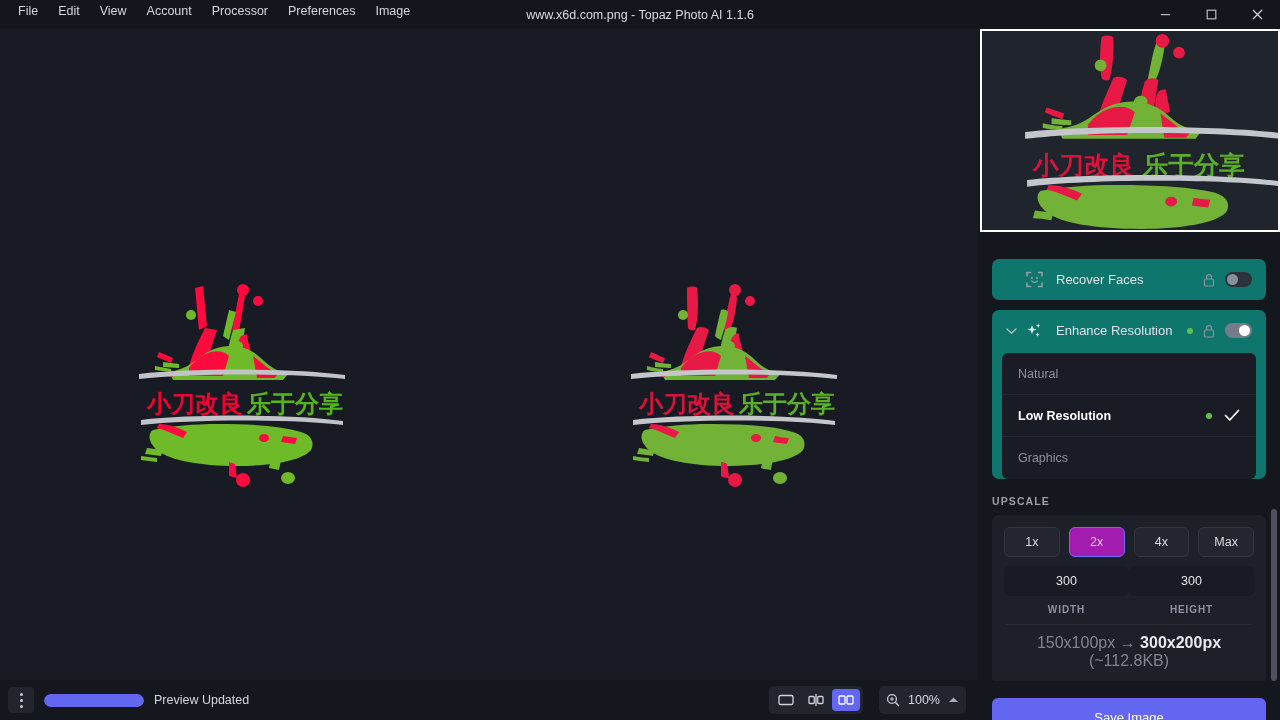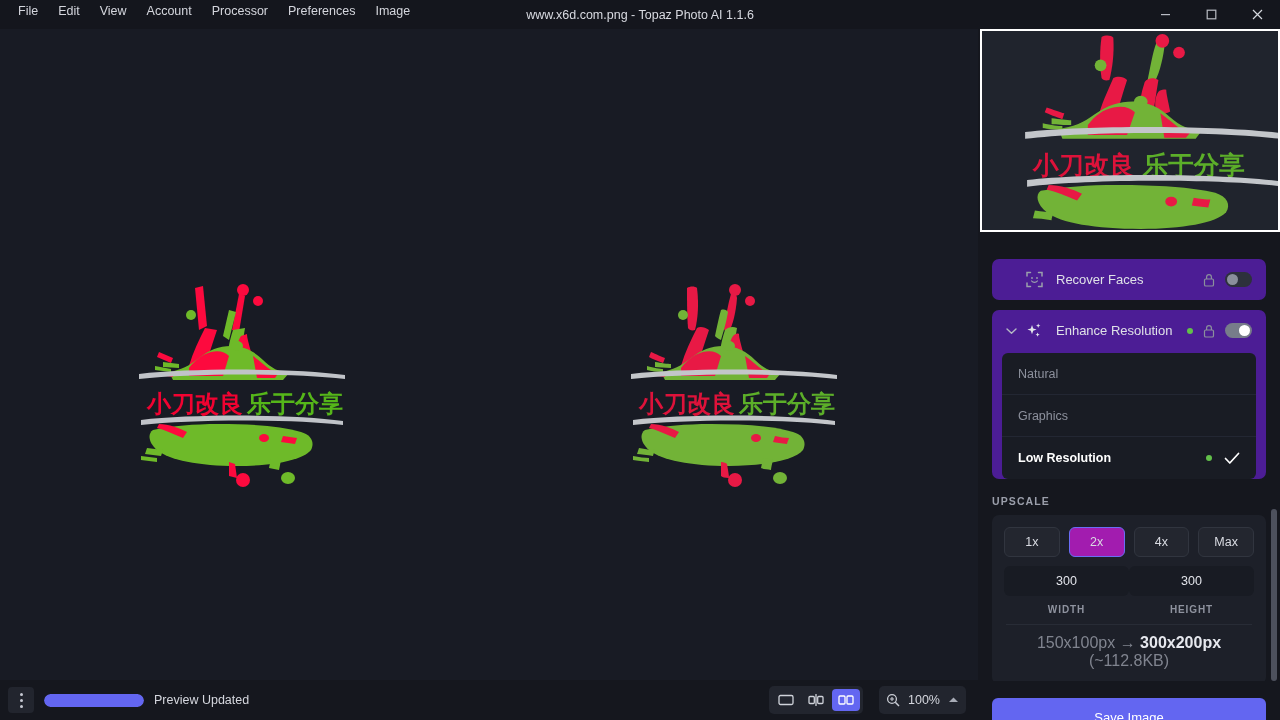--- a/index.html
+++ b/index.html
@@ -86,21 +86,21 @@
     position: absolute; left: 2px; top: 0px; width: 300px; height: 203px;
     border: 2px solid #ffffff; background: #20242d; overflow: hidden;
   }
   .preview-box .splash-svg { filter: saturate(1.05); }
 
   .panel-scroll {
     position: absolute; left: 0; top: 205px; width: 302px; height: 447px;
     overflow: hidden;
   }
   .card {
-    background: #4c1d95; border-radius: 7px; margin: 0 14px 10px 14px;
+    background: #0f766e; border-radius: 7px; margin: 0 14px 10px 14px;
   }
   .card.module { margin-top: 25px; }
 
   .module-row {
     display: flex; align-items: center; height: 41px; padding: 0 14px 0 12px;
   }
   .module-row .chev { width: 14px; display: flex; align-items:center; justify-content:center; margin-right: 6px;}
   .module-icon { width: 20px; display: flex; align-items: center; justify-content: center; }
   .module-label { font-size: 13px; color: #dfe1e7; margin-left: 12px; white-space: nowrap; }
   .module-right { margin-left: auto; display: flex; align-items: center; gap: 10px; }
@@ -430,32 +430,32 @@
             <div class="toggle on">
                 <div class="knob"></div>
               </div>
           </div>
         </div>
 
         <div class="model-list">
           <div class="model-opt">
             <span>Natural</span>
           </div>
-          <div class="model-opt">
-            <span>Graphics</span>
-          </div>
           <div class="model-opt selected">
             <span>Low Resolution</span>
             <span class="opt-right">
               <span class="green-dot"></span>
               <svg width="16" height="13" viewBox="0 0 16 13">
                 <path d="M1.5 6.5 L5.8 11 L14.5 1.5" stroke="#ffffff" stroke-width="1.7" fill="none" stroke-linecap="round" stroke-linejoin="round"></path>
               </svg>
             </span>
           </div>
+          <div class="model-opt">
+            <span>Graphics</span>
+          </div>
         </div>
       </div>
 
       <div class="section-title">UPSCALE</div>
       <div class="upscale-card">
         <div class="scale-row">
           <div class="scale-btn">1x</div>
           <div class="scale-btn active">2x</div>
           <div class="scale-btn">4x</div>
           <div class="scale-btn">Max</div>

